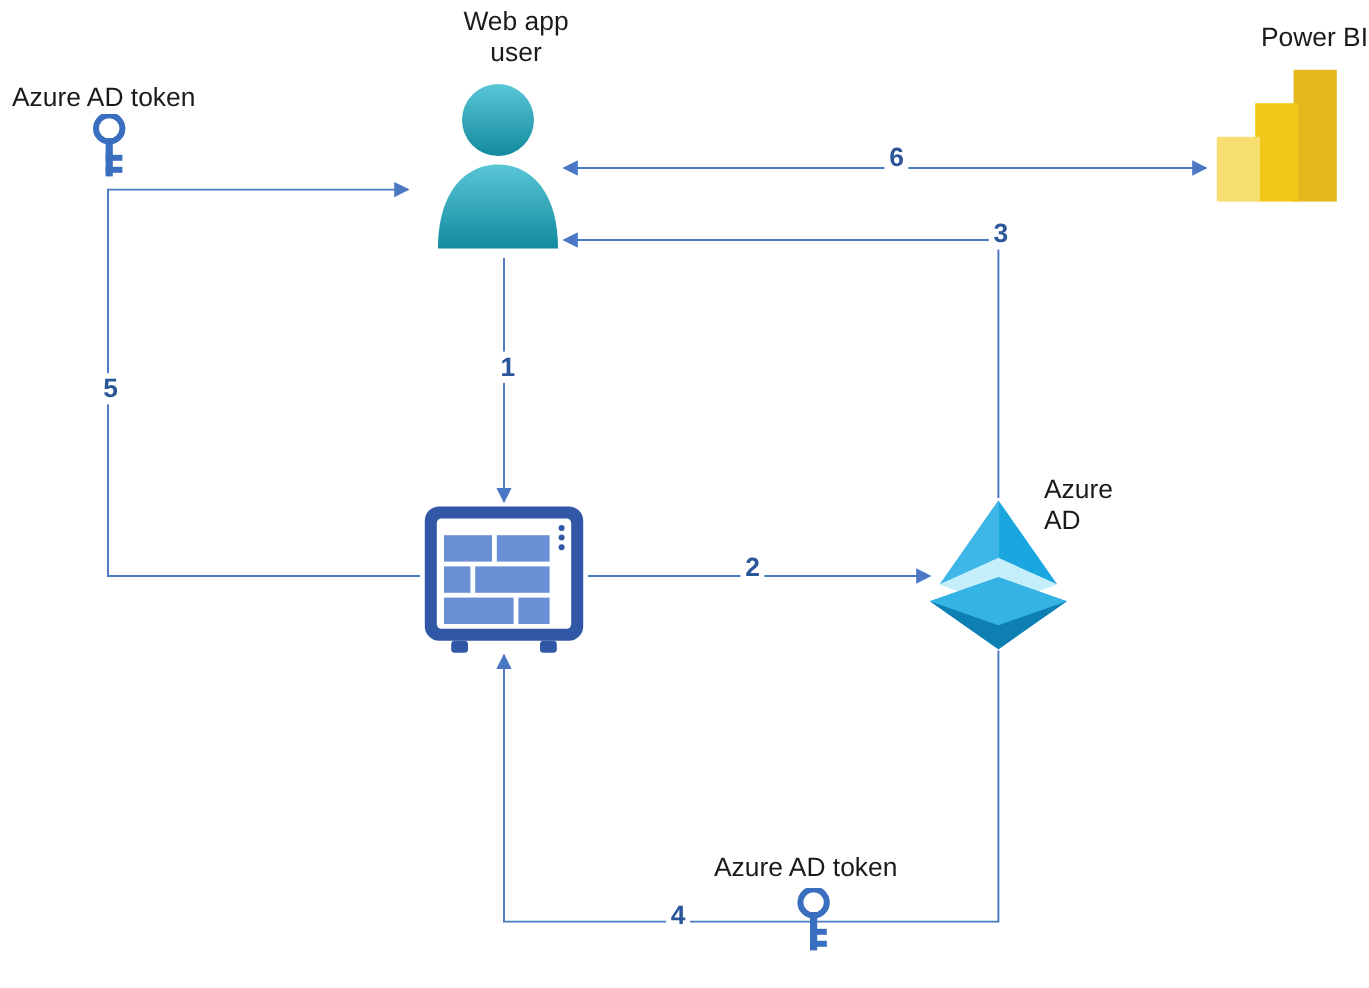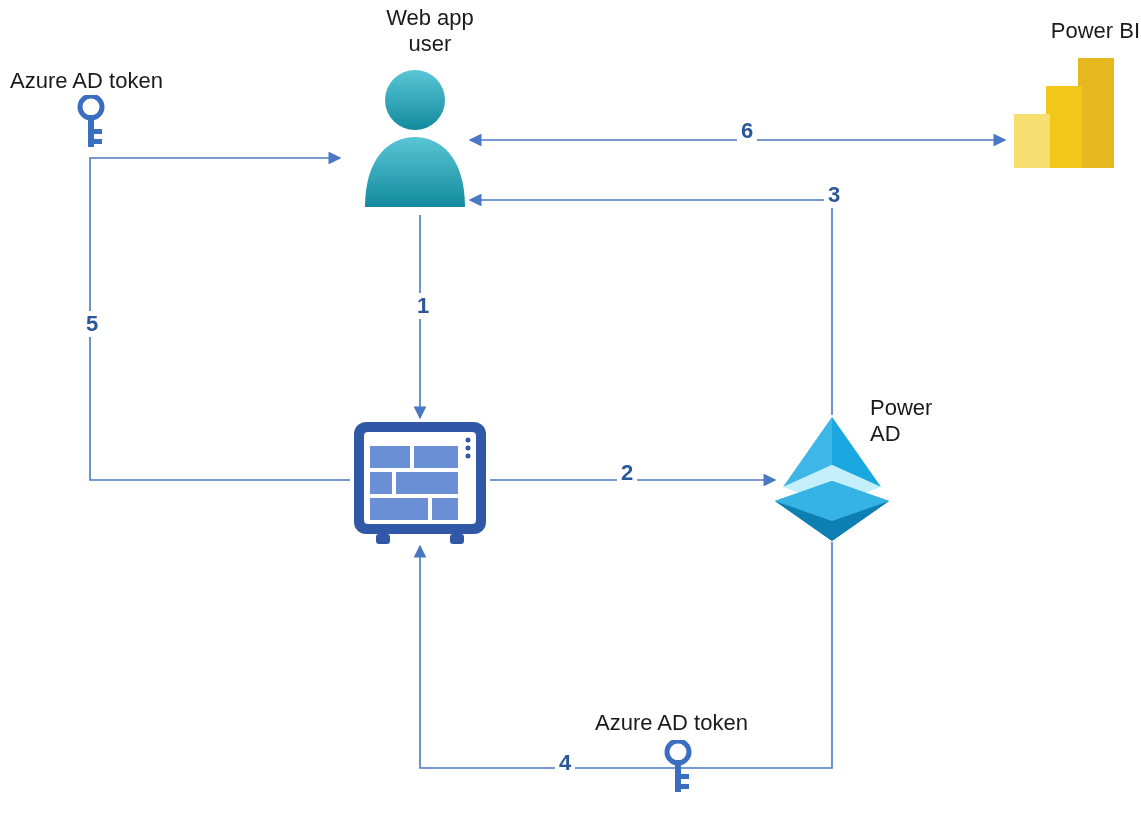--- a/index.html
+++ b/index.html
@@ -62,21 +62,21 @@
       <polyline points="350,480 90,480 90,158 340,158" marker-end="url(#arrow)"></polyline>
 
       <line x1="470" y1="140" x2="1005" y2="140" marker-start="url(#arrow)" marker-end="url(#arrow)"></line>
     </g>
   </svg>
 
   <div class="node-label" style="left:370px; top:5px; width:120px;">Web app
 user</div>
   <div class="node-label" style="left:1030px; top:18px; width:110px; text-align:right;">Power BI</div>
   <div class="node-label" style="left:10px; top:68px; width:180px; text-align:left;">Azure AD token</div>
-  <div class="node-label" style="left:870px; top:395px; width:80px; text-align:left;">Power
+  <div class="node-label" style="left:870px; top:395px; width:80px; text-align:left;">Azure
 AD</div>
   <div class="node-label" style="left:595px; top:710px; width:180px; text-align:left;">Azure AD token</div>
 
   <div class="step-label" style="left:413px; top:293px;">1</div>
   <div class="step-label" style="left:617px; top:460px;">2</div>
   <div class="step-label" style="left:824px; top:182px;">3</div>
   <div class="step-label" style="left:555px; top:750px;">4</div>
   <div class="step-label" style="left:82px;  top:311px;">5</div>
   <div class="step-label" style="left:737px; top:118px;">6</div>
 

